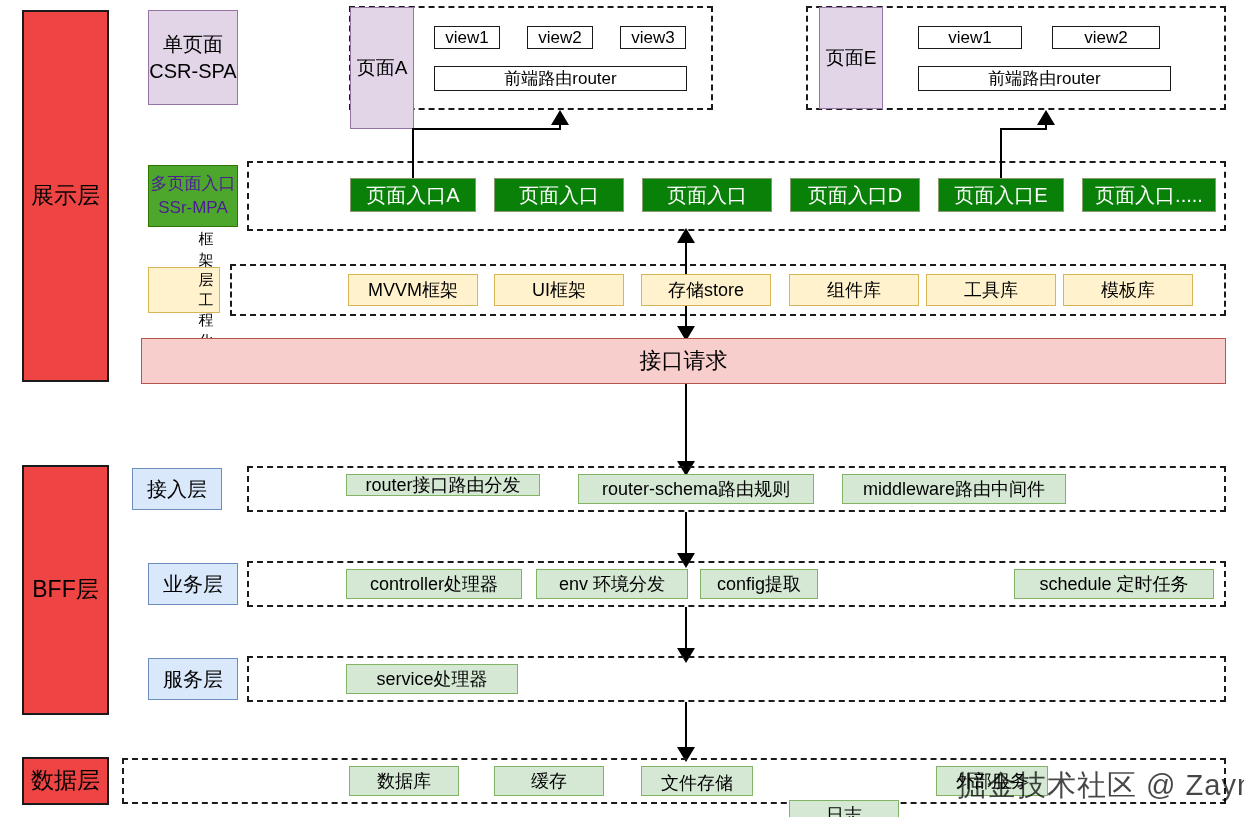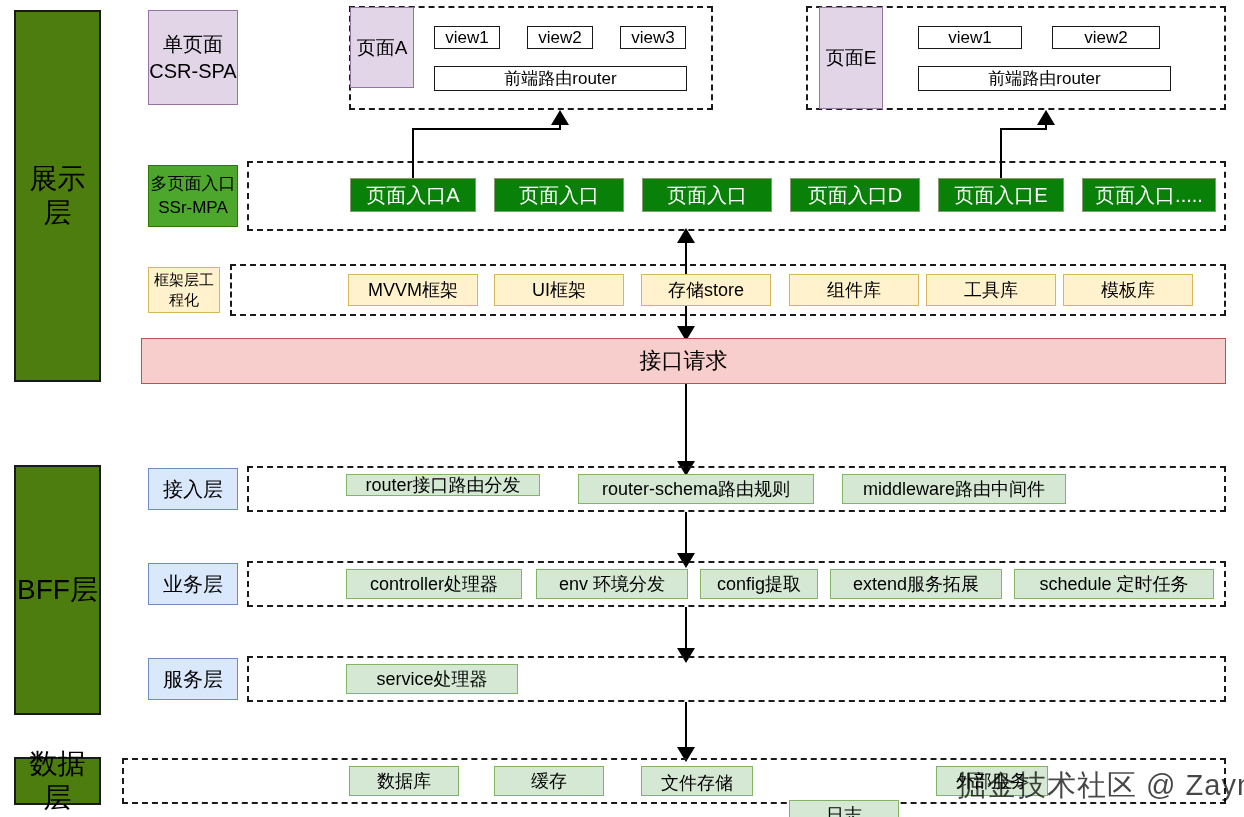--- a/index.html
+++ b/index.html
@@ -14,43 +14,44 @@
     height:817px;
     background:#ffffff;
     overflow:hidden;
   }
   .abs{position:absolute;box-sizing:border-box;}
   .ctr{display:flex;align-items:center;justify-content:center;text-align:center;}
 
   
   .layer-label{
     border:2px solid #1a1a1a;
-    background:#4d7c0f;
-    font-size:28px;
+    background:#ef4444;
+    font-size:23px;
     line-height:1.2;
+    margin-left:8px;
   }
 
   
   .dashed-group{
     border:2.5px dashed #1a1a1a;
     background:transparent;
   }
 
   
   .purple{
     background:#e1d5e7;
     border:1.5px solid #9673a6;
     font-size:20px;
     line-height:1.35;
   }
   
   .green-dark{
     background:#4ca72c;
     border:1.5px solid #2d7600;
-    color:#000000;
+    color:#4c1d95;
     font-size:17px;
     line-height:1.4;
   }
   
   .entry{
     background:#098109;
     border:1.5px solid #8a9b72;
     color:#ffffff;
     font-size:20px;
   }
@@ -128,21 +129,21 @@
   <div class="abs ctr layer-label" style="left:14px;top:757px;width:87px;height:48px;">
     <span>数据层</span>
   </div>
 
   <div class="abs ctr purple" style="left:148px;top:10px;width:90px;height:95px;flex-direction:column;">
     <div>单页面</div>
     <div>CSR-SPA</div>
   </div>
 
   <div class="abs dashed-group" style="left:349px;top:6px;width:364px;height:104px;"></div>
-  <div class="abs ctr purple" style="left:350px;top:7px;width:64px;height:81px;font-size:19px;">
+  <div class="abs ctr purple" style="left:350px;top:7px;width:64px;height:122px;font-size:19px;">
     <span>页面A</span>
   </div>
   <div class="abs ctr viewbox" style="left:434px;top:26px;width:66px;height:23px;">
     <span>view1</span>
   </div>
   <div class="abs ctr viewbox" style="left:527px;top:26px;width:66px;height:23px;">
     <span>view2</span>
   </div>
   <div class="abs ctr viewbox" style="left:620px;top:26px;width:66px;height:23px;">
     <span>view3</span>
@@ -194,21 +195,21 @@
   <div class="abs vline" style="left:412px;top:128px;height:50px;"></div>
   <div class="abs hline" style="left:412px;top:128px;width:148px;"></div>
   <div class="abs vline" style="left:559px;top:125px;height:5px;"></div>
   <div class="abs arrow-up" style="left:551px;top:110px;"></div>
 
   <div class="abs vline" style="left:1000px;top:128px;height:50px;"></div>
   <div class="abs hline" style="left:1000px;top:128px;width:46px;"></div>
   <div class="abs vline" style="left:1045px;top:125px;height:5px;"></div>
   <div class="abs arrow-up" style="left:1037px;top:110px;"></div>
 
-  <div class="abs ctr yellow-small" style="left:148px;top:267px;width:72px;height:46px;flex-direction:column;">
+  <div class="abs ctr yellow-small" style="left:148px;top:267px;width:72px;height:46px;flex-direction:column;padding-left:44px;">
     <div>框架层工</div>
     <div>程化</div>
   </div>
 
   <div class="abs dashed-group" style="left:230px;top:264px;width:996px;height:52px;"></div>
 
   <div class="abs ctr yellow" style="left:348px;top:274px;width:130px;height:32px;">
     <span>MVVM框架</span>
   </div>
   <div class="abs ctr yellow" style="left:494px;top:274px;width:130px;height:32px;">
@@ -233,21 +234,21 @@
   <div class="abs vline" style="left:685px;top:306px;height:22px;"></div>
   <div class="abs arrow-down" style="left:677px;top:326px;"></div>
 
   <div class="abs ctr pink" style="left:141px;top:338px;width:1085px;height:46px;">
     <span>接口请求</span>
   </div>
 
   <div class="abs vline" style="left:685px;top:384px;height:80px;"></div>
   <div class="abs arrow-down" style="left:677px;top:461px;"></div>
 
-  <div class="abs ctr blue" style="left:148px;top:468px;width:90px;height:42px;">
+  <div class="abs ctr blue" style="left:132px;top:468px;width:90px;height:42px;">
     <span>接入层</span>
   </div>
   <div class="abs dashed-group" style="left:247px;top:466px;width:979px;height:46px;"></div>
 
   <div class="abs ctr lgreen" style="left:346px;top:474px;width:194px;height:22px;align-items:center;">
     <span>router接口路由分发</span>
   </div>
   <div class="abs ctr lgreen" style="left:578px;top:474px;width:236px;height:30px;">
     <span>router-schema路由规则</span>
   </div>
@@ -265,23 +266,20 @@
 
   <div class="abs ctr lgreen" style="left:346px;top:569px;width:176px;height:30px;">
     <span>controller处理器</span>
   </div>
   <div class="abs ctr lgreen" style="left:536px;top:569px;width:152px;height:30px;">
     <span>env 环境分发</span>
   </div>
   <div class="abs ctr lgreen" style="left:700px;top:569px;width:118px;height:30px;">
     <span>config提取</span>
   </div>
-  <div class="abs ctr lgreen" style="left:830px;top:569px;width:172px;height:30px;">
-    <span>extend服务拓展</span>
-  </div>
   <div class="abs ctr lgreen" style="left:1014px;top:569px;width:200px;height:30px;">
     <span>schedule 定时任务</span>
   </div>
 
   <div class="abs vline" style="left:685px;top:607px;height:44px;"></div>
   <div class="abs arrow-down" style="left:677px;top:648px;"></div>
 
   <div class="abs ctr blue" style="left:148px;top:658px;width:90px;height:42px;">
     <span>服务层</span>
   </div>

